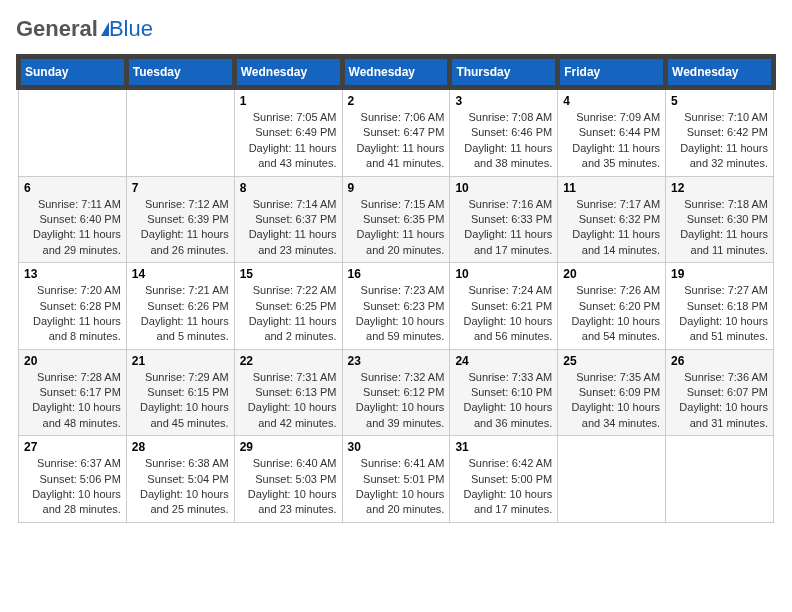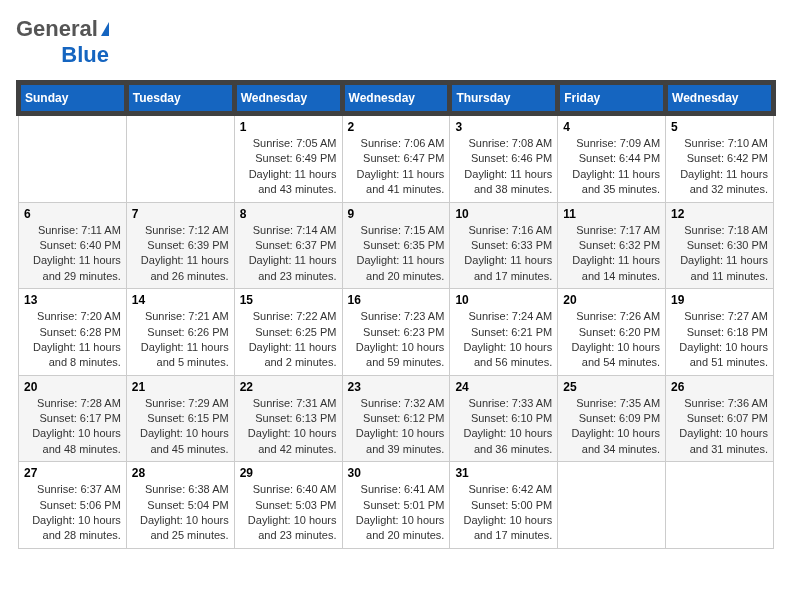--- a/index.html
+++ b/index.html
@@ -11,22 +11,21 @@
       padding: 16px;
     }
     .header {
       display: flex;
       justify-content: space-between;
       align-items: flex-start;
       margin-bottom: 12px;
     }
     .logo {
       display: flex;
-      flex-direction: column;
-      align-items: flex-end;
+      align-items: flex-start;
     }
     .title-block {
       text-align: right;
     }
     .month-title {
       font-size: 36px;
       font-weight: bold;
       color: #333;
     }
     .location {
@@ -75,21 +74,21 @@
       background: #fff !important;
     }
     .logo-wrapper {
       display: flex;
       align-items: center;
       gap: 2px;
     }
     .logo-blue-part {
       color: #1565C0;
       font-size: 22px;
-      font-weight: bold;
+      font-weight: normal;
     }
     .logo-general {
       color: #555;
       font-size: 22px;
       font-weight: bold;
     }
     .logo-triangle {
       width: 0;
       height: 0;
       border-left: 8px solid transparent;

